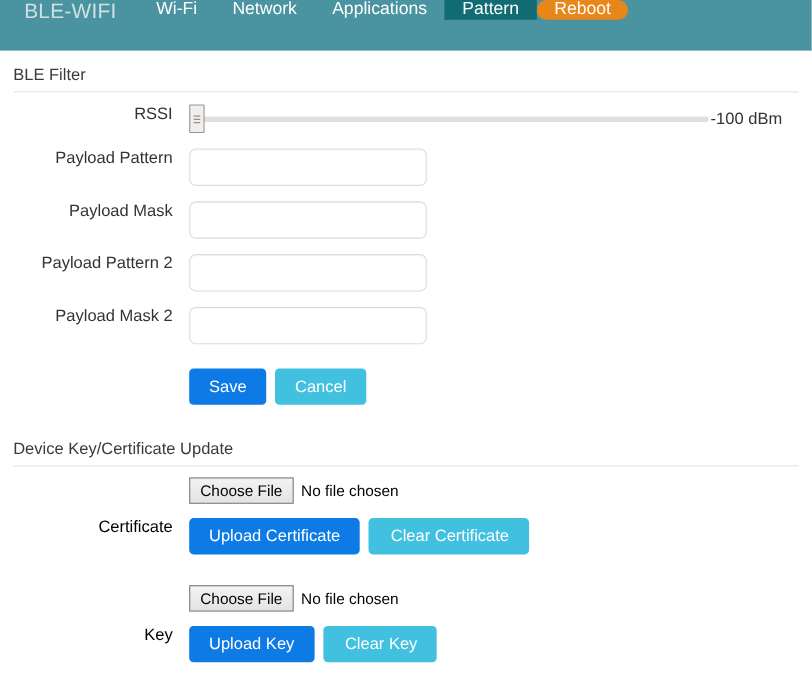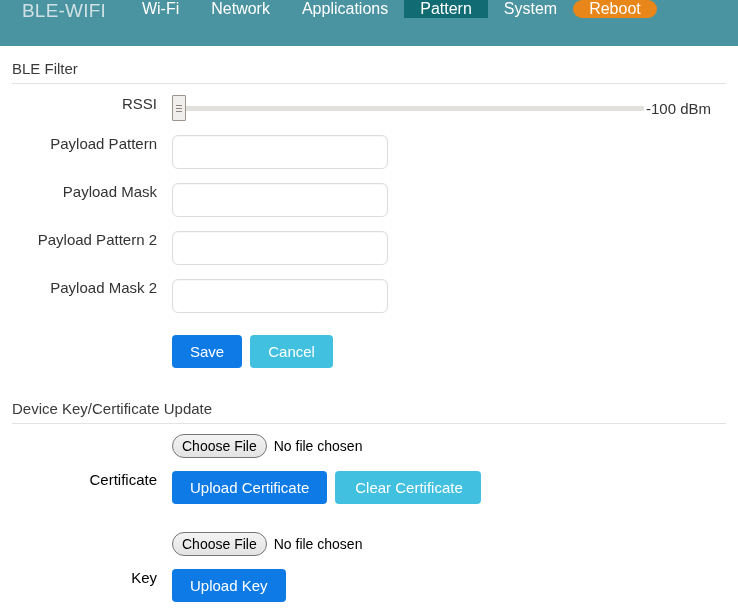--- a/index.html
+++ b/index.html
@@ -183,21 +183,21 @@
     padding-right: 15px;
   }
   .file-ctrl {
     display: flex;
     align-items: center;
     font-size: 14px;
     color: #000000;
   }
   .choose-file-btn {
     border: 1px solid #767676;
-    border-radius: 12px;
+    border-radius: 0;
     background: linear-gradient(#f3f3f3, #e3e3e3);
     padding: 2px 9px;
     font-size: 14px;
     font-family: "Liberation Sans", sans-serif;
     color: #000000;
     cursor: pointer;
     line-height: 18px;
   }
   .file-status {
     margin-left: 7px;
@@ -215,21 +215,20 @@
 </style>
 </head>
 <body>
 
 <div class="navbar">
   <div class="nav-brand">BLE-WIFI</div>
   <div class="nav-item">Wi-Fi</div>
   <div class="nav-item">Network</div>
   <div class="nav-item">Applications</div>
   <div class="nav-item active">Pattern</div>
-  <div class="nav-item">System</div>
   <div class="nav-item reboot">Reboot</div>
   <div class="nav-filler"></div>
 </div>
 
 <div class="page">
 
   <div class="legend">BLE Filter</div>
 
   <div class="form-row slider-row">
     <div class="form-label">RSSI</div>
@@ -310,17 +309,18 @@
       <div class="file-ctrl">
         <button class="choose-file-btn">Choose File</button>
         <span class="file-status">No file chosen</span>
       </div>
     </div>
 
     <div class="form-row upload-row">
       <div class="form-label">Key</div>
       <div class="form-control-col">
         <button class="btn btn-primary">Upload Key</button>
+        <button class="btn btn-secondary">Clear Key</button>
       </div>
     </div>
   </div>
 
 </div>
 
 </body></html>

